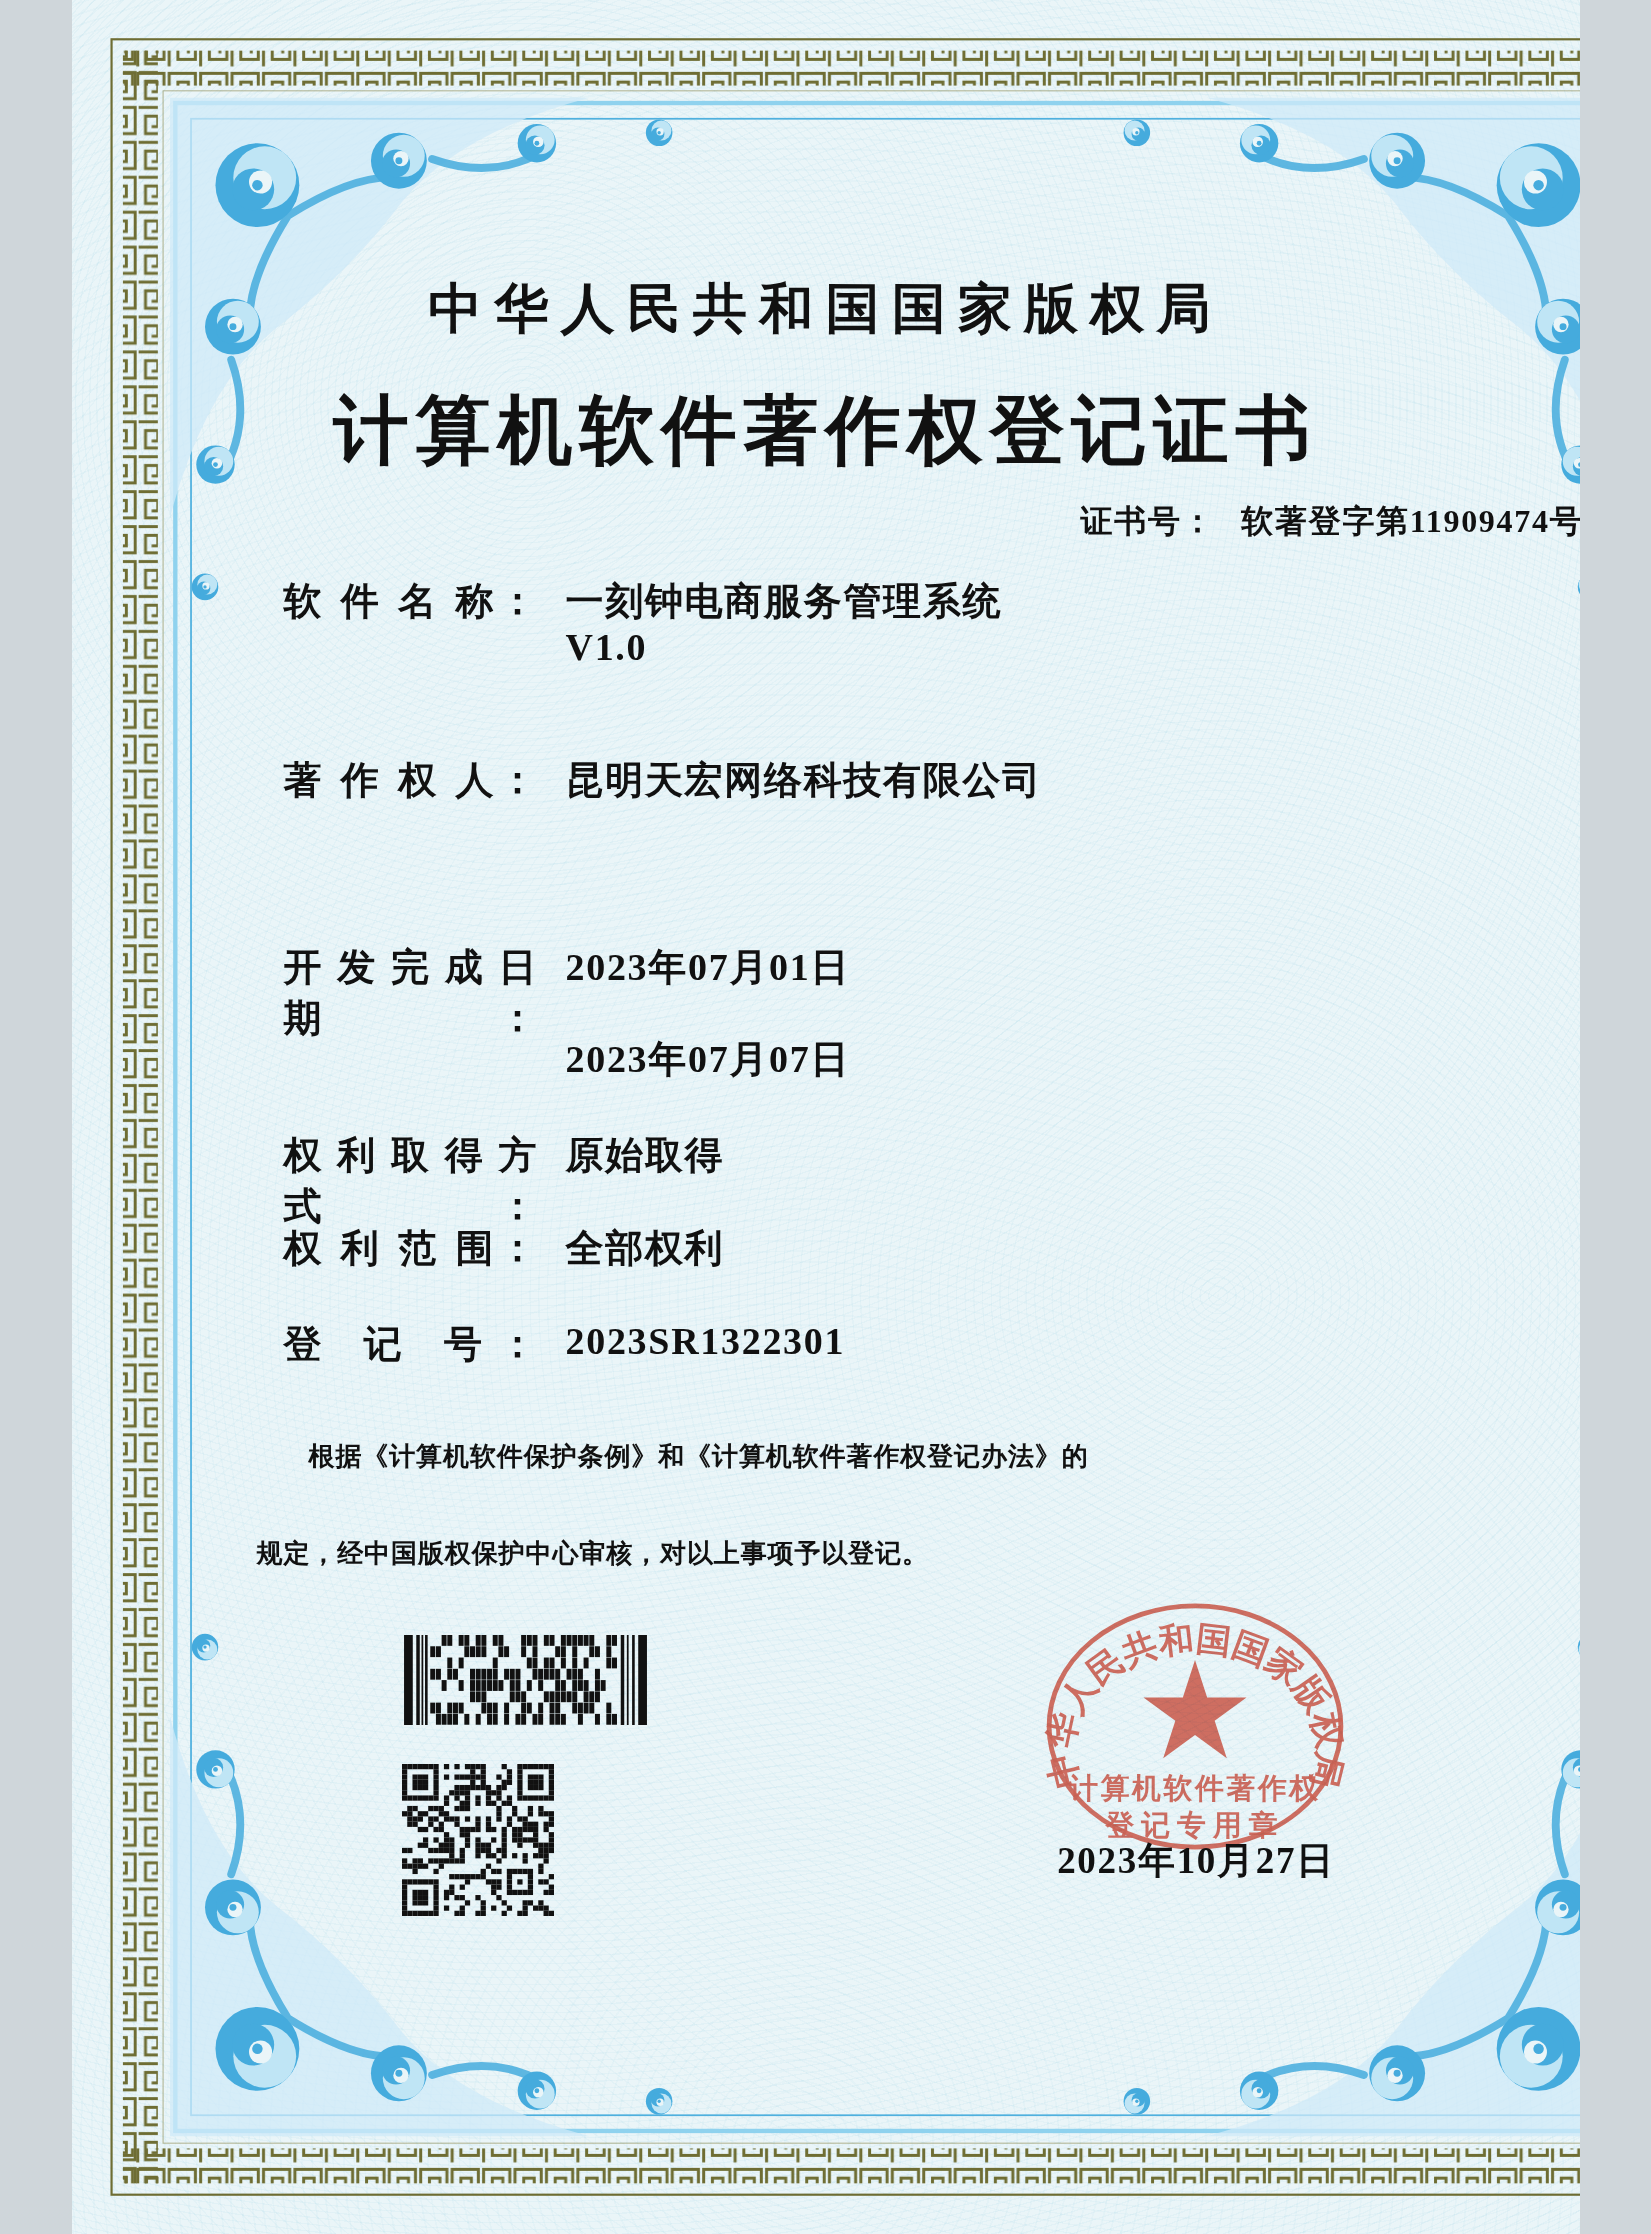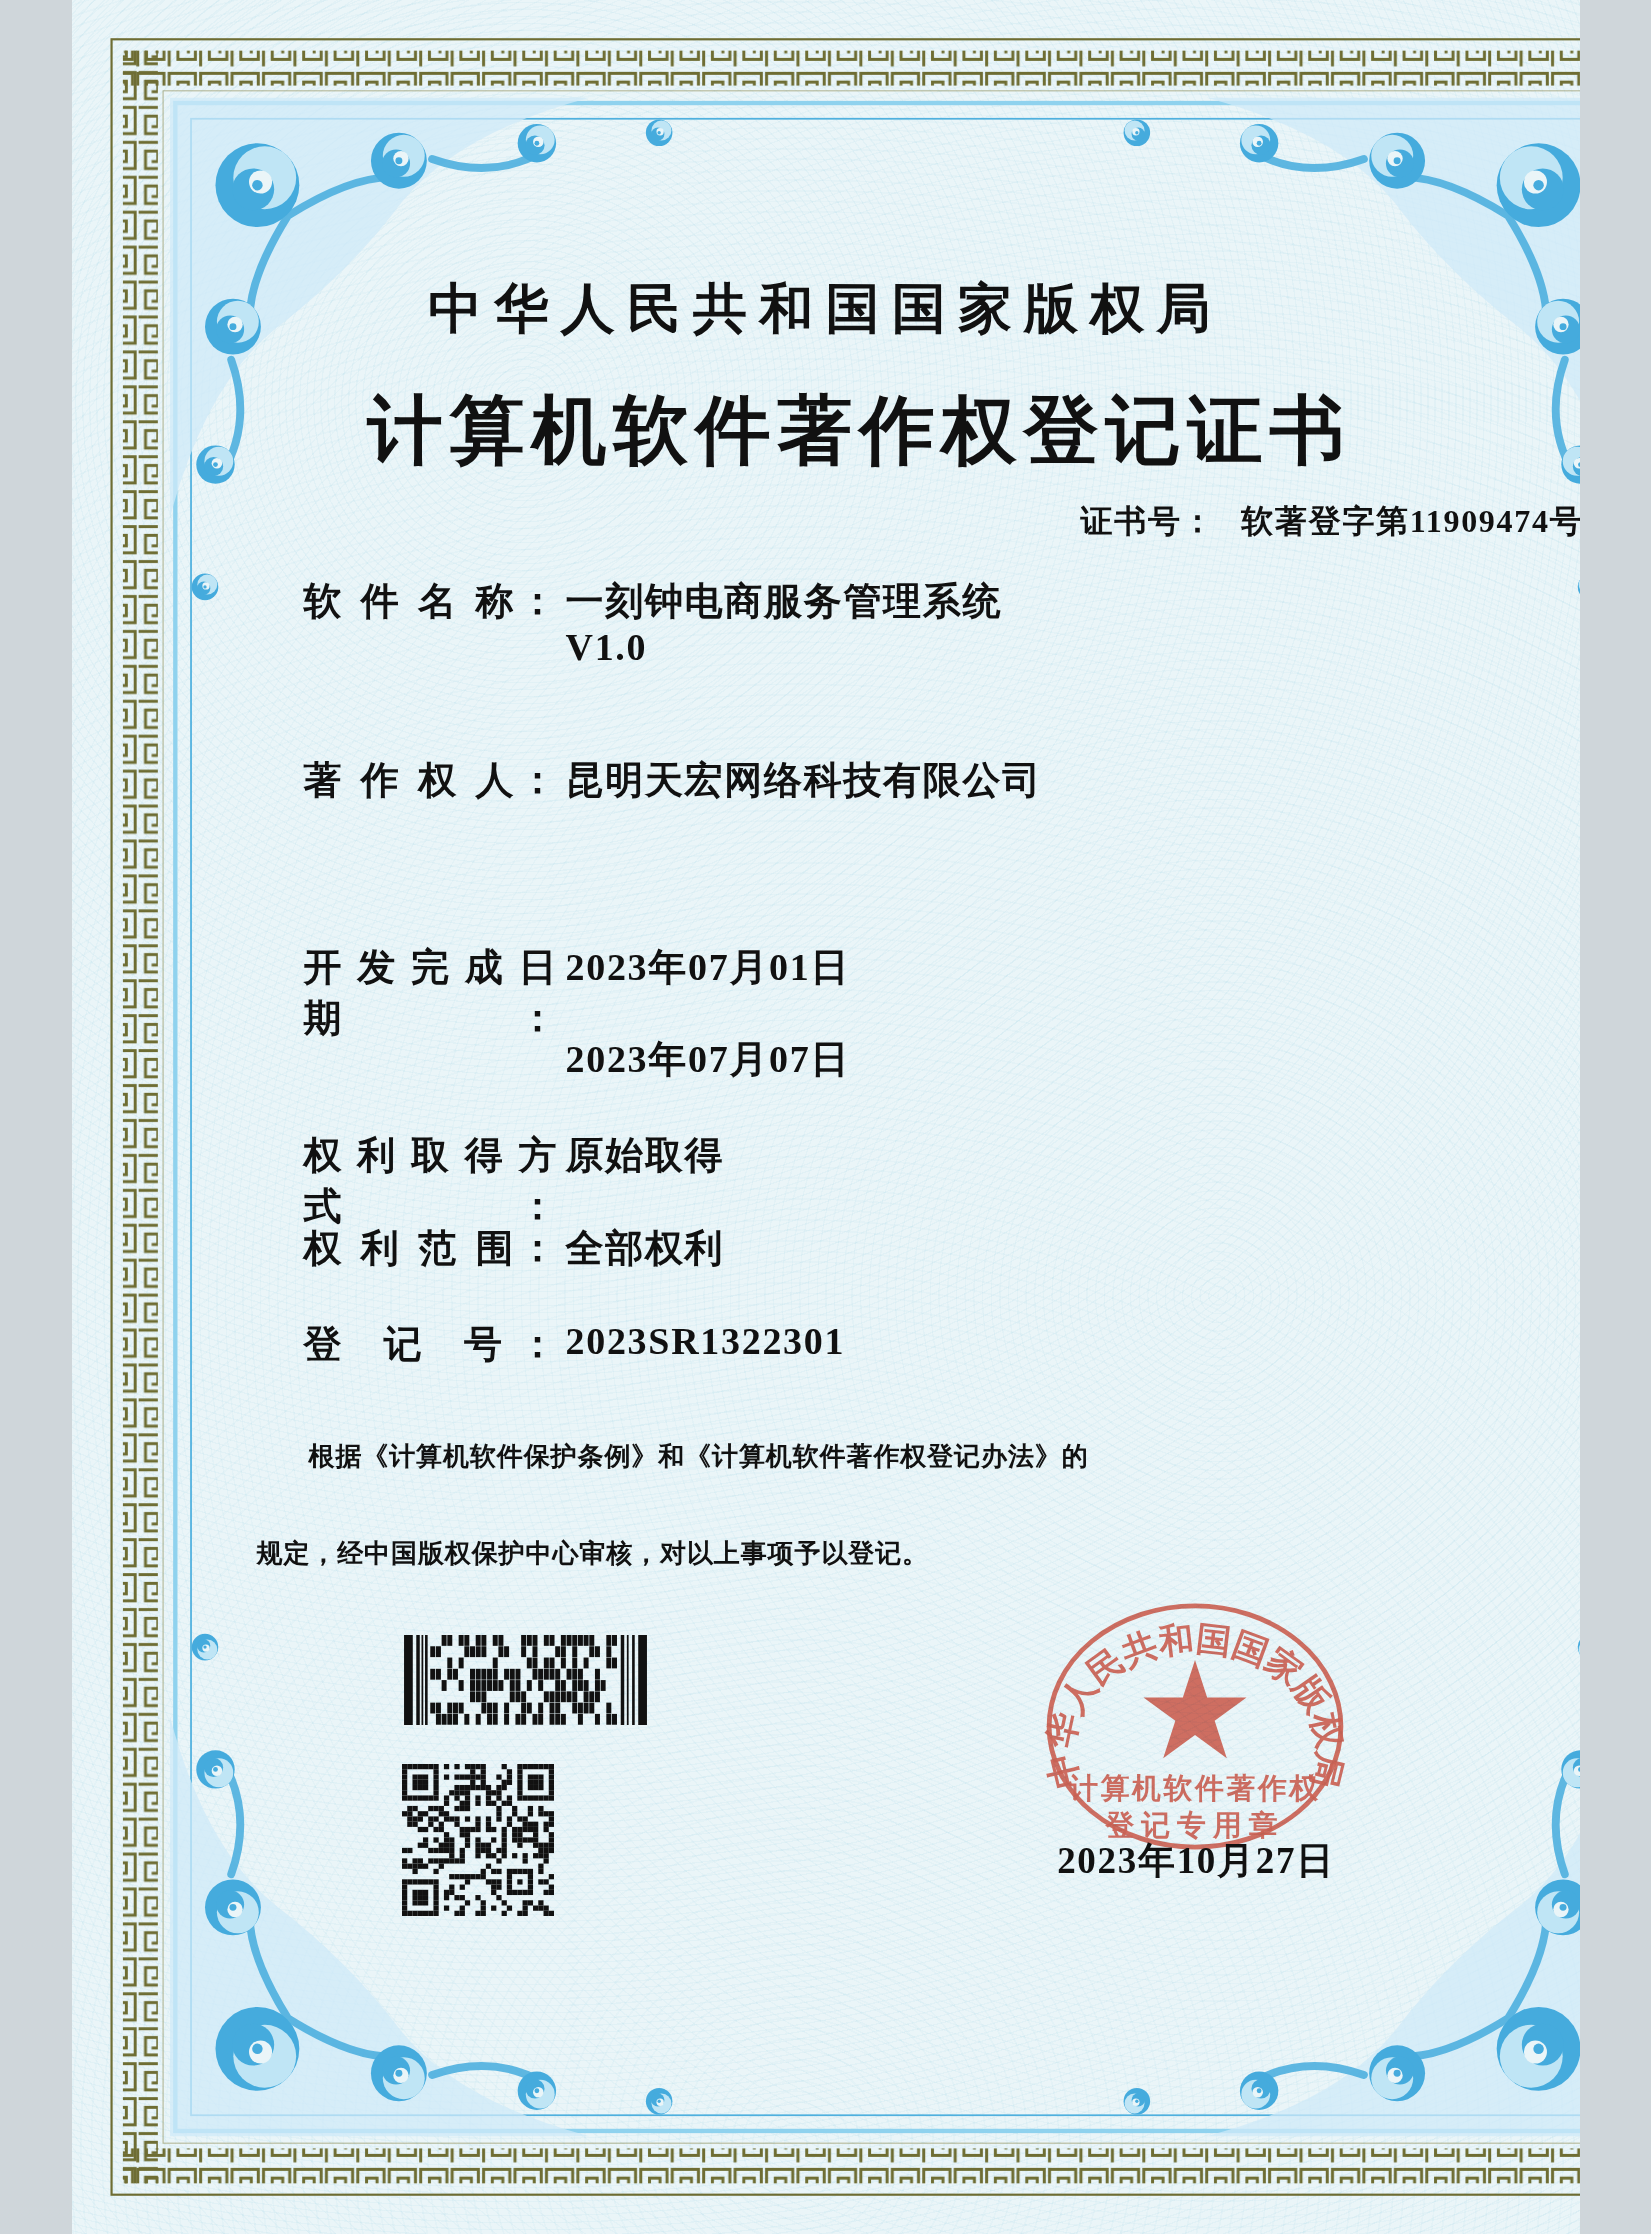--- a/index.html
+++ b/index.html
@@ -16,31 +16,31 @@
       repeating-radial-gradient(circle at 48% 96%, rgba(108,188,214,.05) 0 1.7px, transparent 1.7px 10.5px),
       #eaf5f8;
   }
   .frame{position:absolute;left:0;top:0;}
   .authority{
     position:absolute;left:0;top:273px;width:100%;
     text-align:center;font-size:54px;font-weight:bold;letter-spacing:12.2px;
   }
   .cert-title{
     position:absolute;left:0;top:381px;width:100%;
-    text-align:center;font-size:75px;font-weight:bold;letter-spacing:7px;padding-left:34px;
+    text-align:center;font-size:75px;font-weight:bold;letter-spacing:7px;
   }
   .cert-no{
     position:absolute;left:1009px;top:500px;
     font-size:32px;font-weight:bold;letter-spacing:1.7px;white-space:nowrap;
   }
   .cert-no .gap{display:inline-block;width:26px;}
   .row-label{
     position:absolute;left:212px;width:253px;
     font-size:38px;font-weight:bold;
-    text-align:justify;text-align-last:justify;white-space:normal;margin-left:20px;
+    text-align:justify;text-align-last:justify;white-space:normal;
   }
   .row-value{
     position:absolute;left:494px;
     font-size:38px;font-weight:bold;letter-spacing:1.7px;white-space:nowrap;
   }
   .statement{
     position:absolute;left:185px;top:1408px;width:1306px;
     font-size:26px;font-weight:bold;line-height:97px;letter-spacing:0.9px;
   }
   .statement .l1{text-indent:2em;}

